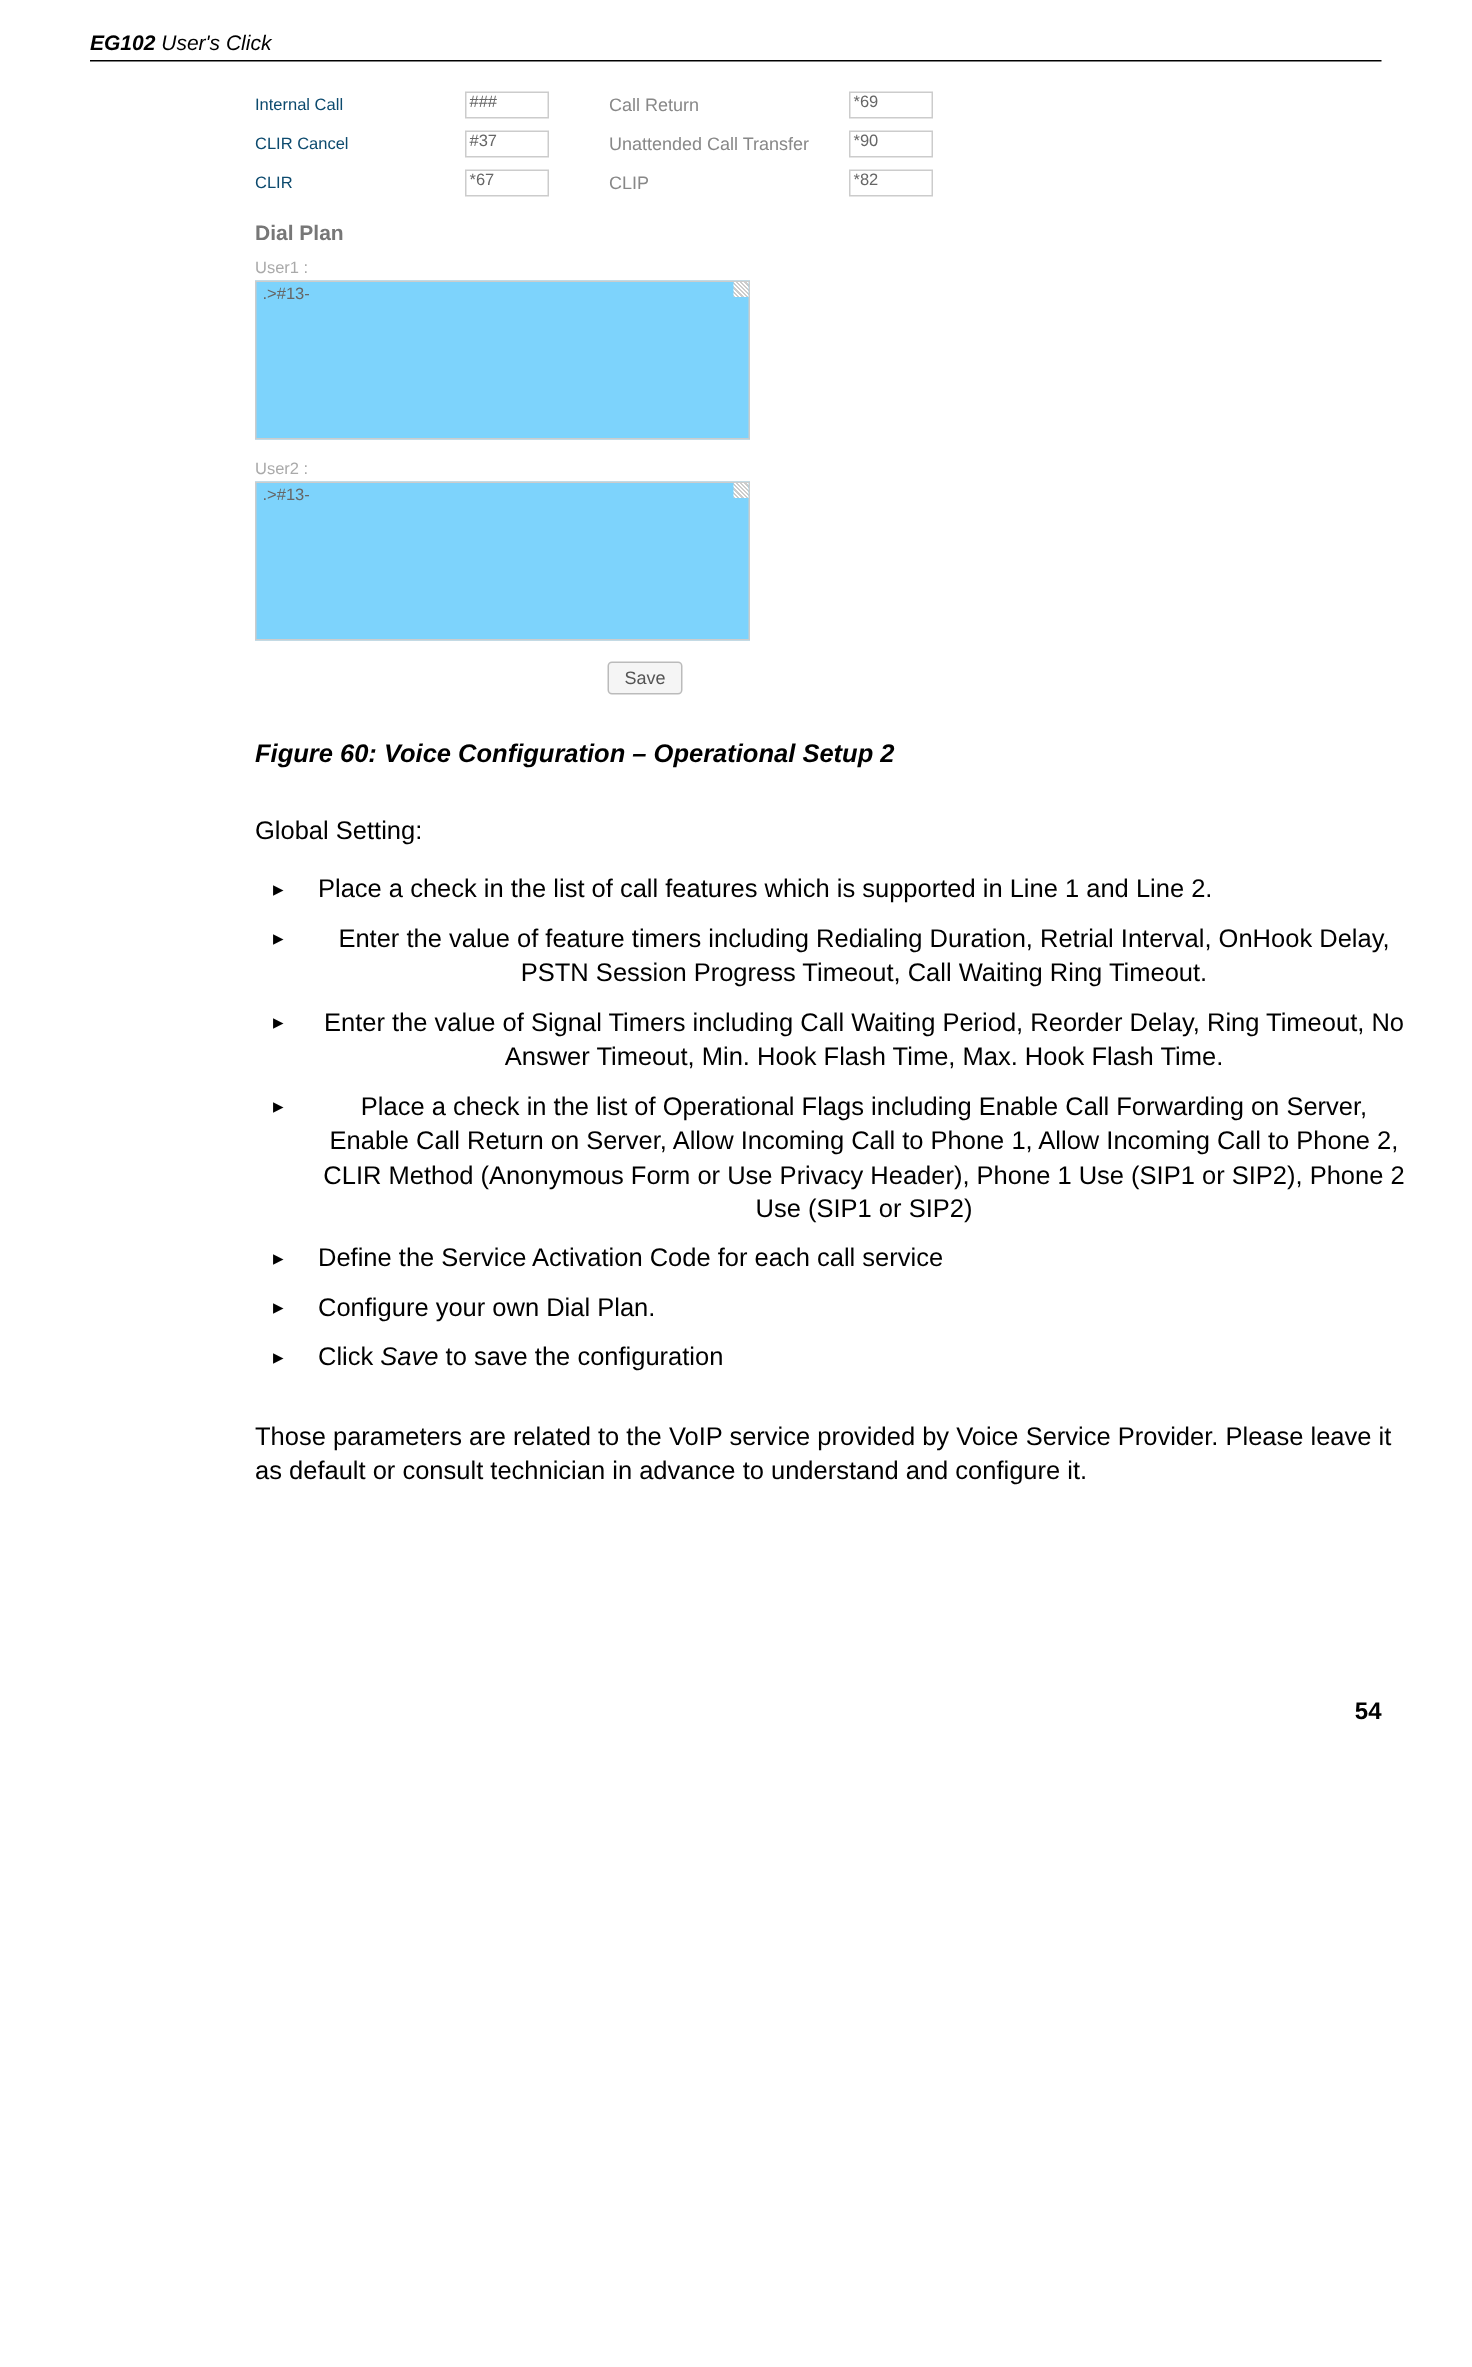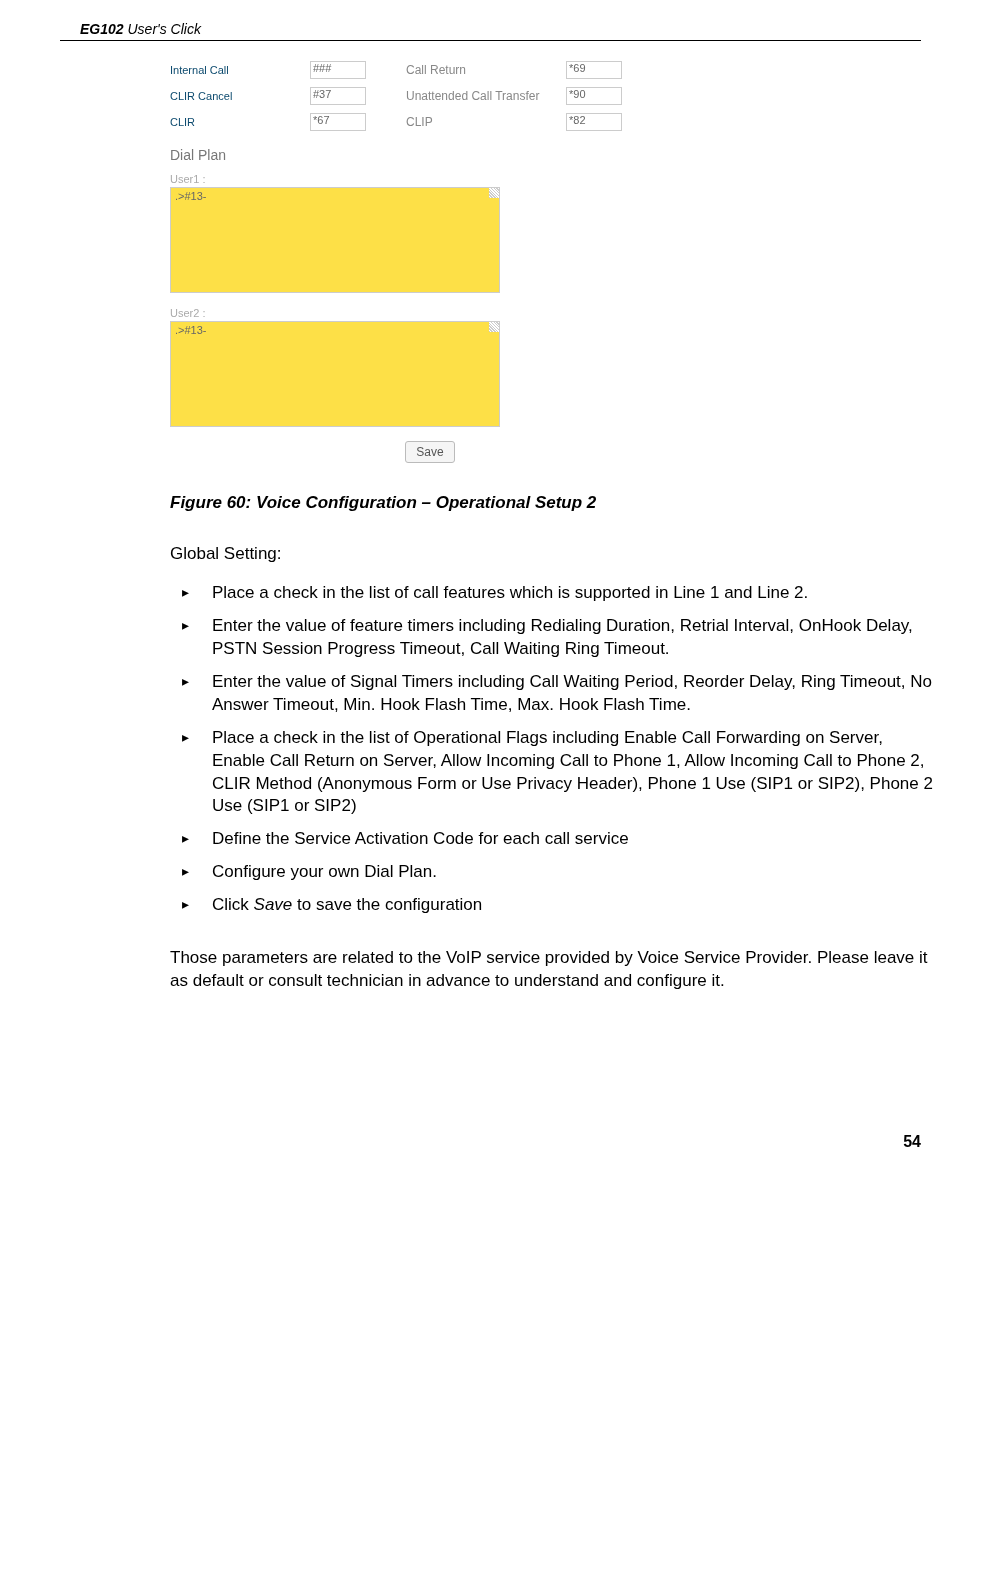--- a/index.html
+++ b/index.html
@@ -16,21 +16,20 @@
     border-bottom: 1px solid #000;
     padding-bottom: 2px;
     margin-bottom: 20px;
   }
   .header-text {
     font-size: 14px;
   }
   .header-text .bold {
     font-weight: bold;
     font-style: italic;
-    margin-left: 20px;
   }
   .header-text .italic {
     font-style: italic;
   }
   .screenshot {
     margin-left: 110px;
     width: 520px;
     color: #888;
     font-size: 12px;
   }
@@ -56,38 +55,38 @@
     font-size: 11px;
     padding: 0 2px;
     color: #666;
     background: #fff;
   }
   .gap {
     width: 40px;
   }
   .dialplan-title {
     color: #777;
-    font-weight: normal;
+    font-weight: bold;
     font-size: 14px;
     margin: 16px 0 10px 0;
   }
   .user-label {
     color: #aaa;
     font-size: 11px;
     margin-bottom: 2px;
   }
   .textarea-box {
     border: 1px solid #ccc;
     width: 320px;
     height: 100px;
     font-size: 11px;
     padding: 2px 4px;
     color: #666;
     position: relative;
-    background: #fde047;
+    background: #7dd3fc;
     margin-bottom: 14px;
   }
   .textarea-handle {
     position: absolute;
     right: 0;
     top: 0;
     width: 10px;
     height: 10px;
     background: repeating-linear-gradient(45deg,#ccc,#ccc 1px,#fff 1px,#fff 2px);
   }
@@ -128,20 +127,21 @@
   .bullet-mark {
     width: 30px;
     flex-shrink: 0;
     font-size: 14px;
     padding-top: 2px;
     padding-left: 12px;
   }
   .bullet-text {
     font-size: 17px;
     line-height: 1.35;
+    text-align: center;
   }
   .italic-word {
     font-style: italic;
   }
   .footer {
     text-align: right;
     font-weight: bold;
     font-size: 16px;
     border-top: 0;
     margin-top: 140px;

